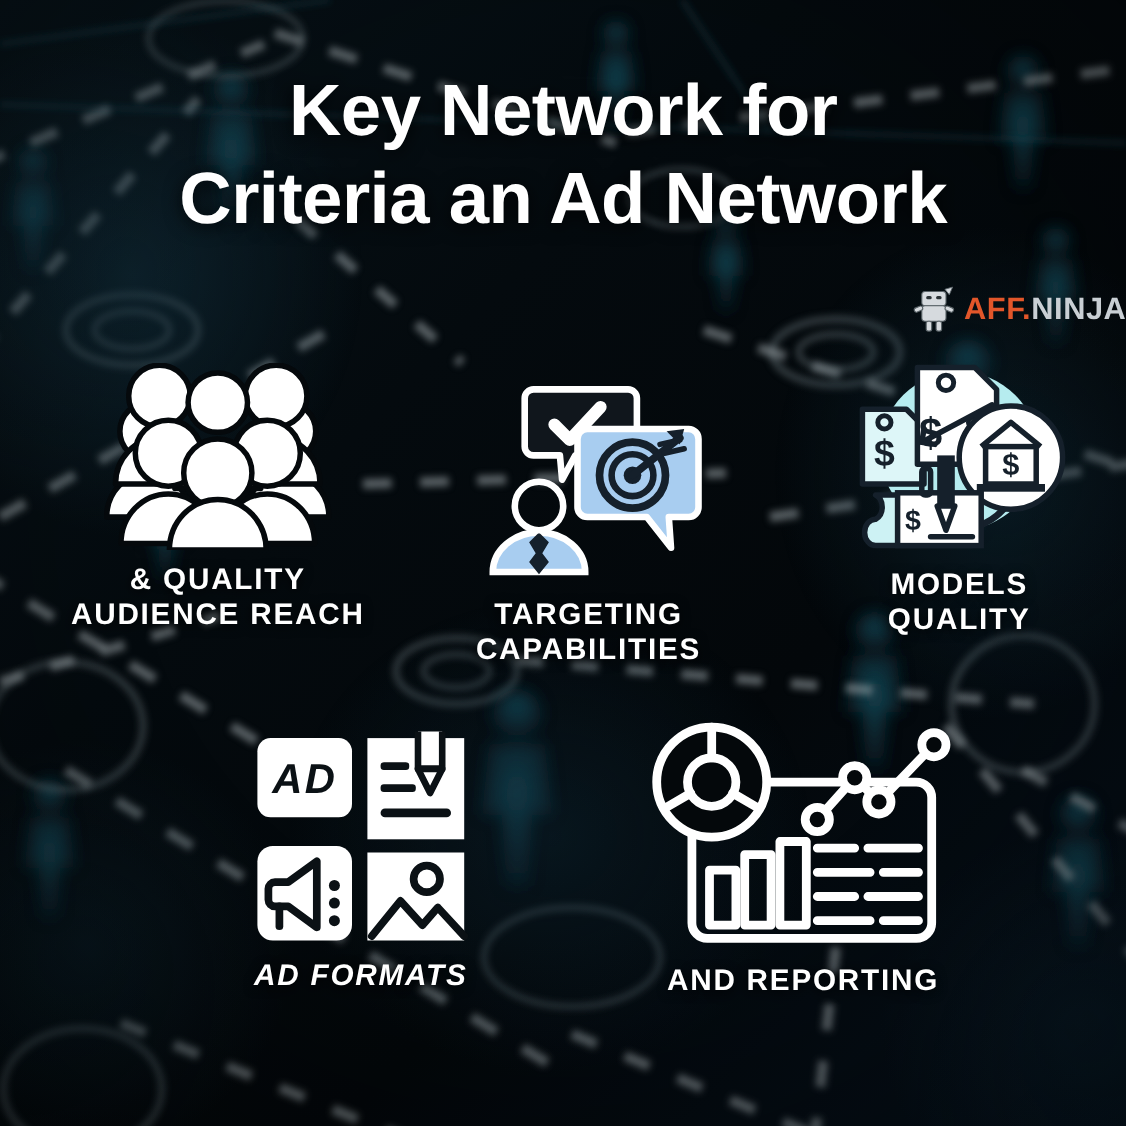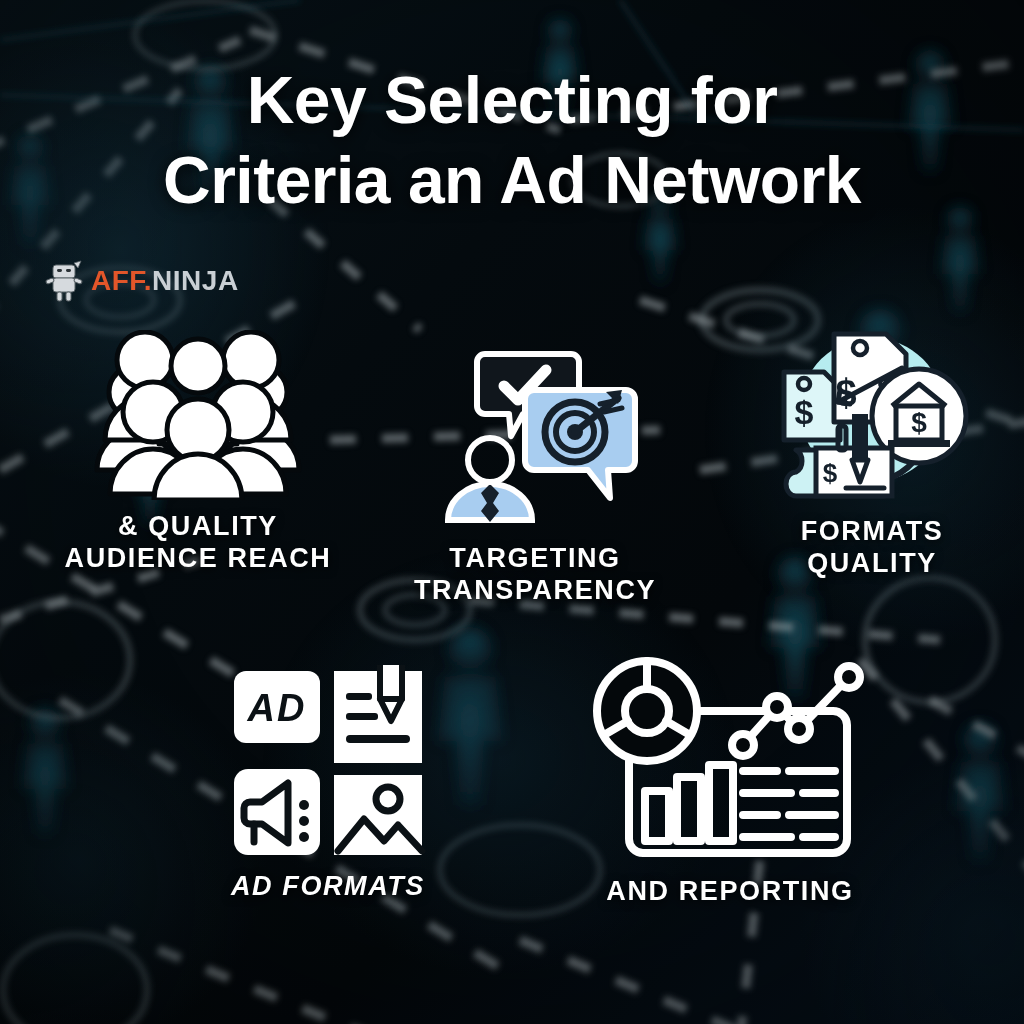--- a/index.html
+++ b/index.html
@@ -43,21 +43,21 @@
     line-height:80px;
     font-weight:700;
     letter-spacing:-0.5px;
     text-shadow:0 2px 16px rgba(0,0,0,0.85);
     padding:0 10px;
   }
   .title span { display:block; }
 
   .brand {
     position:absolute; top:258px; left:0; right:0;
-    display:flex; align-items:center; justify-content:flex-start; gap:7px;
+    display:flex; align-items:center; justify-content:flex-end; gap:7px;
     height:46px;
     margin-left:44px;
   }
   .brand-mark { width:40px; height:44px; display:block; }
   .brand-text {
     font-size:28px; font-weight:700; letter-spacing:0.5px;
     line-height:28px;
   }
   .brand-aff { color:#e2562a; }
   .brand-dot { color:#e2562a; }
@@ -172,21 +172,21 @@
       <path d="M0,40 L300,0"></path>
       <path d="M620,0 L700,120"></path>
     </g>
   </svg>
   <div class="bg-glow"></div>
   <div class="vignette"></div>
 
   <div class="content">
 
     <h1 class="title">
-      <span>Key Selecting for</span>
+      <span>Key Network for</span>
       <span>Criteria an Ad Network</span>
     </h1>
 
     <div class="brand">
       <svg class="brand-mark" viewBox="0 0 40 44">
         <g fill="#d6dade" stroke="#5b6469" stroke-width="1">
           <path d="M12 6 h16 a3 3 0 0 1 3 3 v7 a3 3 0 0 1 -3 3 h-16 a3 3 0 0 1 -3 -3 v-7 a3 3 0 0 1 3 -3 z"></path>
           <rect x="9" y="19" width="22" height="14" rx="3"></rect>
           <rect x="13" y="33" width="5" height="9" rx="2"></rect>
           <rect x="22" y="33" width="5" height="9" rx="2"></rect>
@@ -272,21 +272,21 @@
             <circle cx="145" cy="90" r="19" fill="none" stroke="#15202b" stroke-width="6"></circle>
             <circle cx="145" cy="90" r="8" fill="#15202b"></circle>
             <path d="M145,90 L188,56" stroke="#15202b" stroke-width="7" stroke-linecap="round" fill="none"></path>
             <path d="M176,50 l16,-2 l-4,14 z" fill="#15202b"></path>
             <path d="M170,62 l18,-4 M174,70 l18,-4" stroke="#15202b" stroke-width="5" stroke-linecap="round"></path>
           </g>
         </svg>
       </div>
       <div class="label">
         <span>TARGETING</span>
-        <span>TRANSPARENCY</span>
+        <span>CAPABILITIES</span>
       </div>
     </div>
 
     <div class="card" id="card-pricing">
       <div class="icon-wrap">
         <svg width="200" height="195" viewBox="0 0 200 195">
           <circle cx="100" cy="100" r="72" fill="#b6ecef"></circle>
           <path d="M150,138 a58,58 0 0 1 -52,34" fill="none" stroke="#15202b" stroke-width="6"></path>
           <path d="M98,165 l14,10 l-16,8 z" fill="#15202b"></path>
 
@@ -318,21 +318,21 @@
             <rect x="44" y="138" width="76" height="48" fill="#ffffff" stroke="#15202b" stroke-width="5"></rect>
             <text x="58" y="172" font-family="'Liberation Sans',sans-serif" font-size="26" font-weight="700" text-anchor="middle" fill="#15202b">$</text>
             <path d="M74,178 h38" stroke="#15202b" stroke-width="5" stroke-linecap="round"></path>
             <rect x="80" y="104" width="16" height="46" fill="#15202b"></rect>
             <path d="M80,150 h16 l-8,22 z" fill="#ffffff" stroke="#15202b" stroke-width="5" stroke-linejoin="round"></path>
             <rect x="66" y="116" width="8" height="24" rx="3" fill="none" stroke="#15202b" stroke-width="5"></rect>
           </g>
         </svg>
       </div>
       <div class="label">
-        <span>FORMATS</span>
+        <span>MODELS</span>
         <span>QUALITY</span>
       </div>
     </div>
 
     <div class="card" id="card-formats">
       <div class="icon-wrap">
         <svg width="200" height="195" viewBox="0 0 200 195">
 
           <g>
             <rect x="6" y="6" width="86" height="72" rx="12" fill="#ffffff"></rect>

